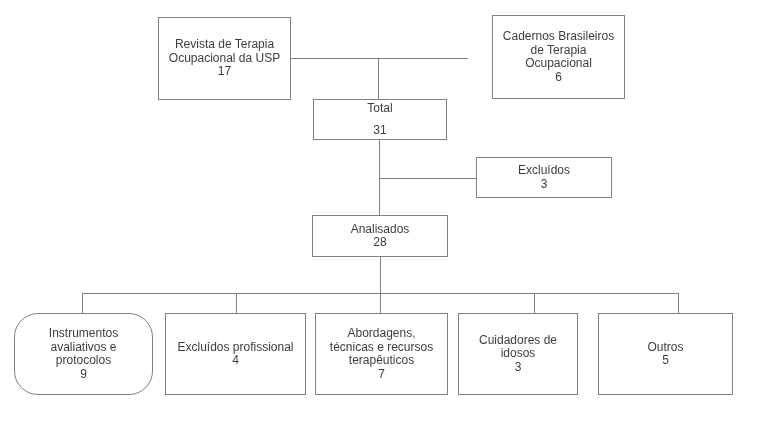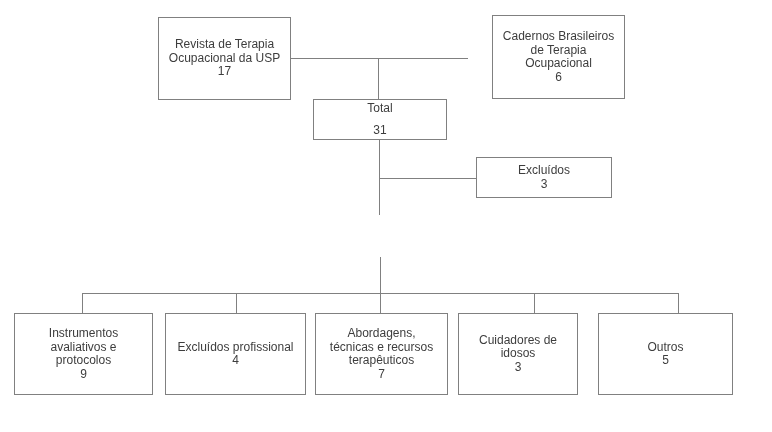--- a/index.html
+++ b/index.html
@@ -36,21 +36,21 @@
   .line {
     position: absolute;
     background: #808080;
   }
   
   .n-revista     { left: 158px; top: 17px;  width: 133px; height: 83px; justify-content: center; }
   .n-cadernos    { left: 492px; top: 15px;  width: 133px; height: 84px; }
   .n-total       { left: 313px; top: 99px;  width: 134px; height: 41px; gap: 8px; }
   .n-excluidos   { left: 476px; top: 157px; width: 136px; height: 41px; }
   .n-analisados  { left: 312px; top: 215px; width: 136px; height: 42px; }
-  .n-instrumentos{ left: 14px;  top: 313px; width: 139px; height: 82px; }
+  .n-instrumentos{ left: 14px;  top: 313px; width: 139px; height: 82px; border-radius: 24px; }
   .n-formacao    { left: 165px; top: 313px; width: 141px; height: 82px; }
   .n-abordagens  { left: 315px; top: 313px; width: 133px; height: 82px; }
   .n-cuidadores  { left: 458px; top: 313px; width: 120px; height: 82px; }
   .n-outros      { left: 598px; top: 313px; width: 135px; height: 82px; }
   
   .c-top-h       { left: 290px; top: 58px;  width: 178px; height: 1px; }
   .c-top-v       { left: 378px; top: 58px;  width: 1px;   height: 42px; }
   .c-total-anal  { left: 379px; top: 140px; width: 1px;   height: 75px; }
   .c-excl-h      { left: 379px; top: 178px; width: 97px;  height: 1px; }
   .c-anal-dist   { left: 380px; top: 257px; width: 1px;   height: 36px; }
@@ -94,20 +94,24 @@
   <div class="node n-total">
     <span class="lbl">Total</span>
     <span class="cnt">31</span>
   </div>
 
   <div class="node n-excluidos">
     <span class="lbl">Excluídos</span>
     <span class="cnt">3</span>
   </div>
 
+  <div class="node n-analisados">
+    <span class="lbl">Analisados</span>
+    <span class="cnt">28</span>
+  </div>
 
   <div class="node n-instrumentos">
     <span class="lbl">Instrumentos
 avaliativos e
 protocolos</span>
     <span class="cnt">9</span>
   </div>
 
   <div class="node n-formacao">
     <span class="lbl">Excluídos profissional</span>

